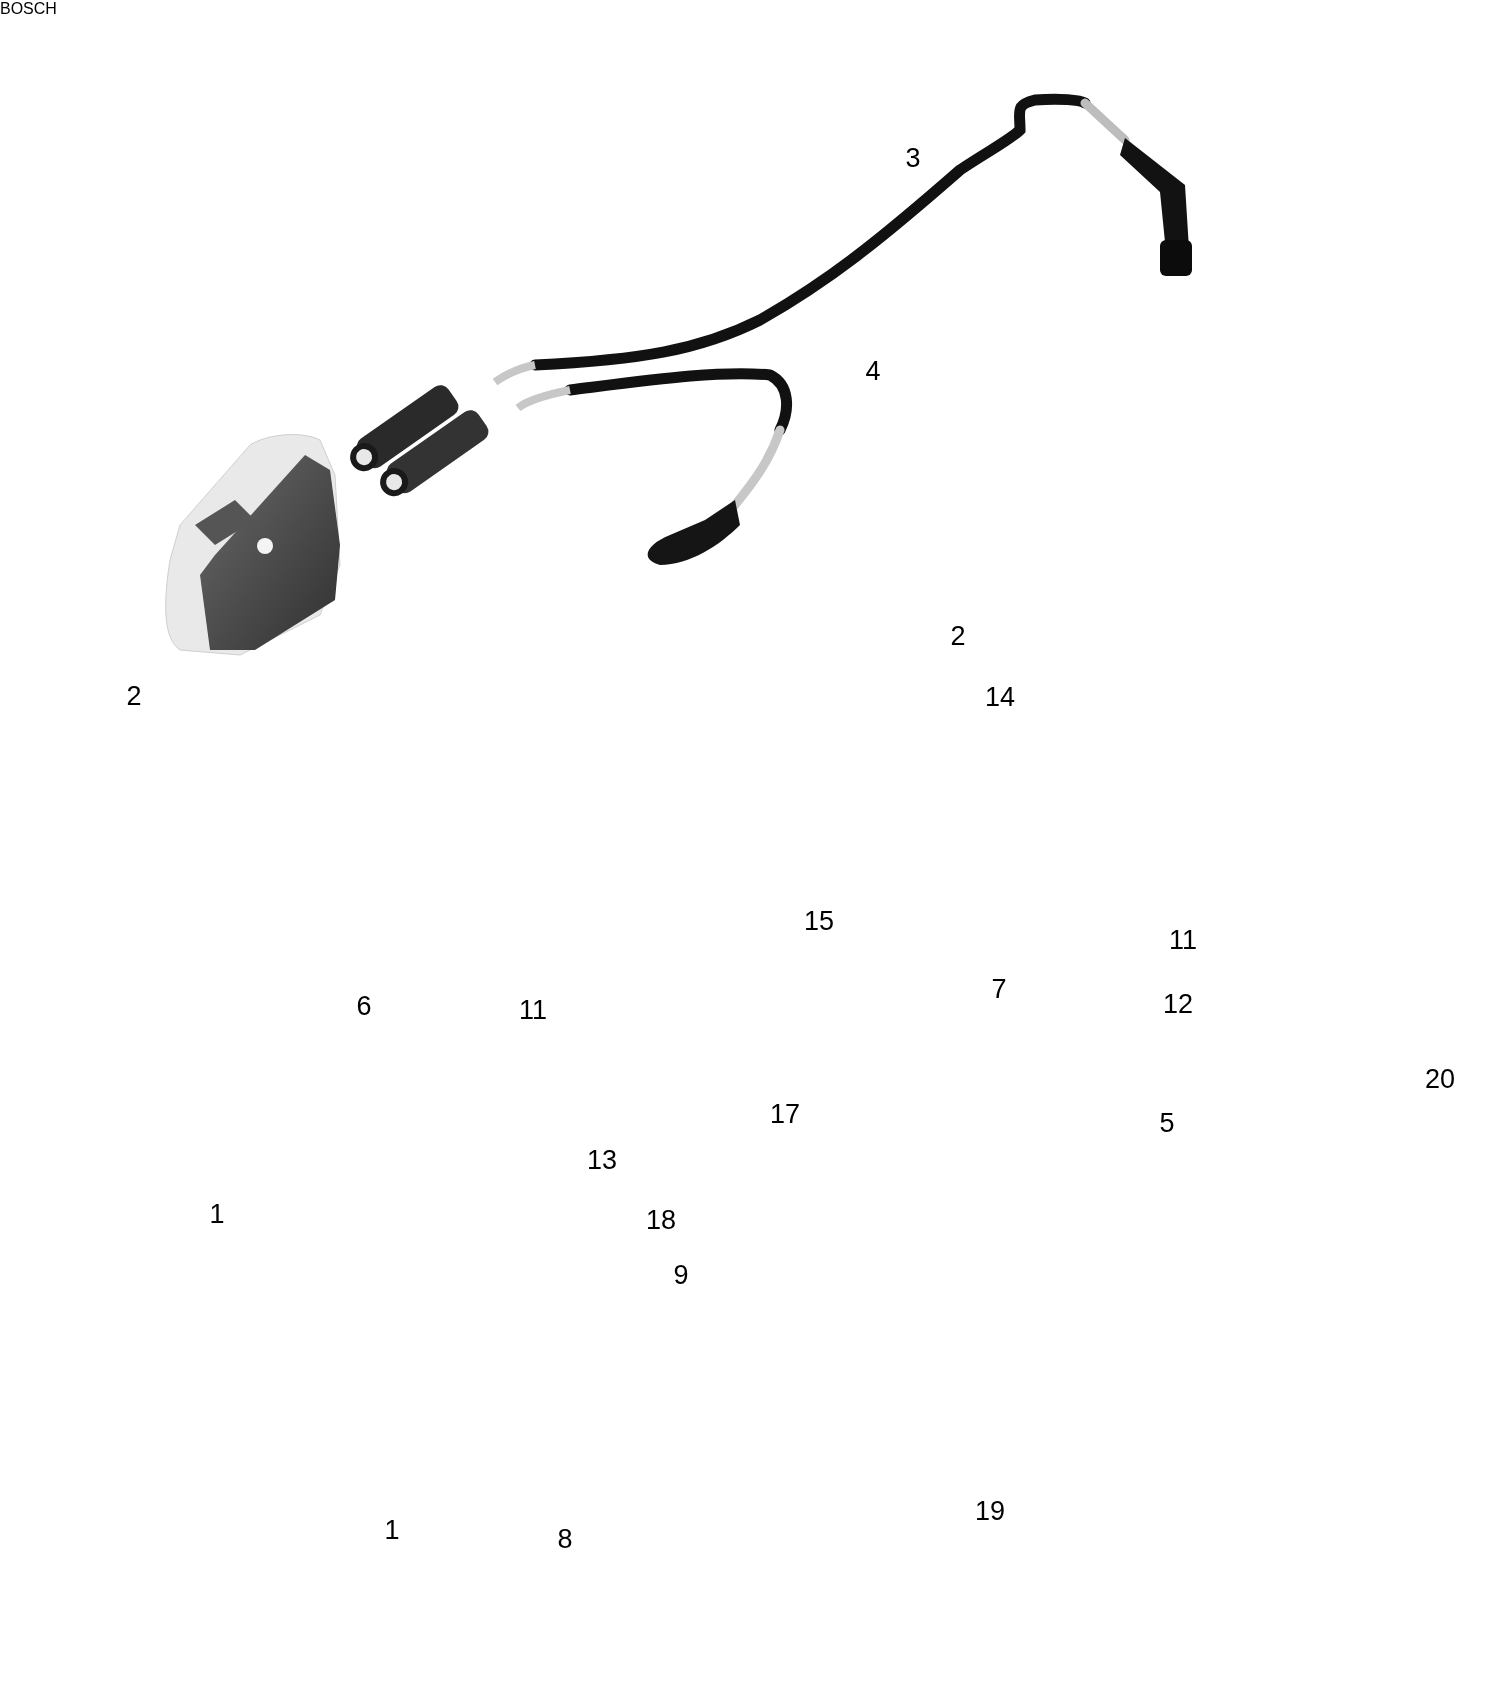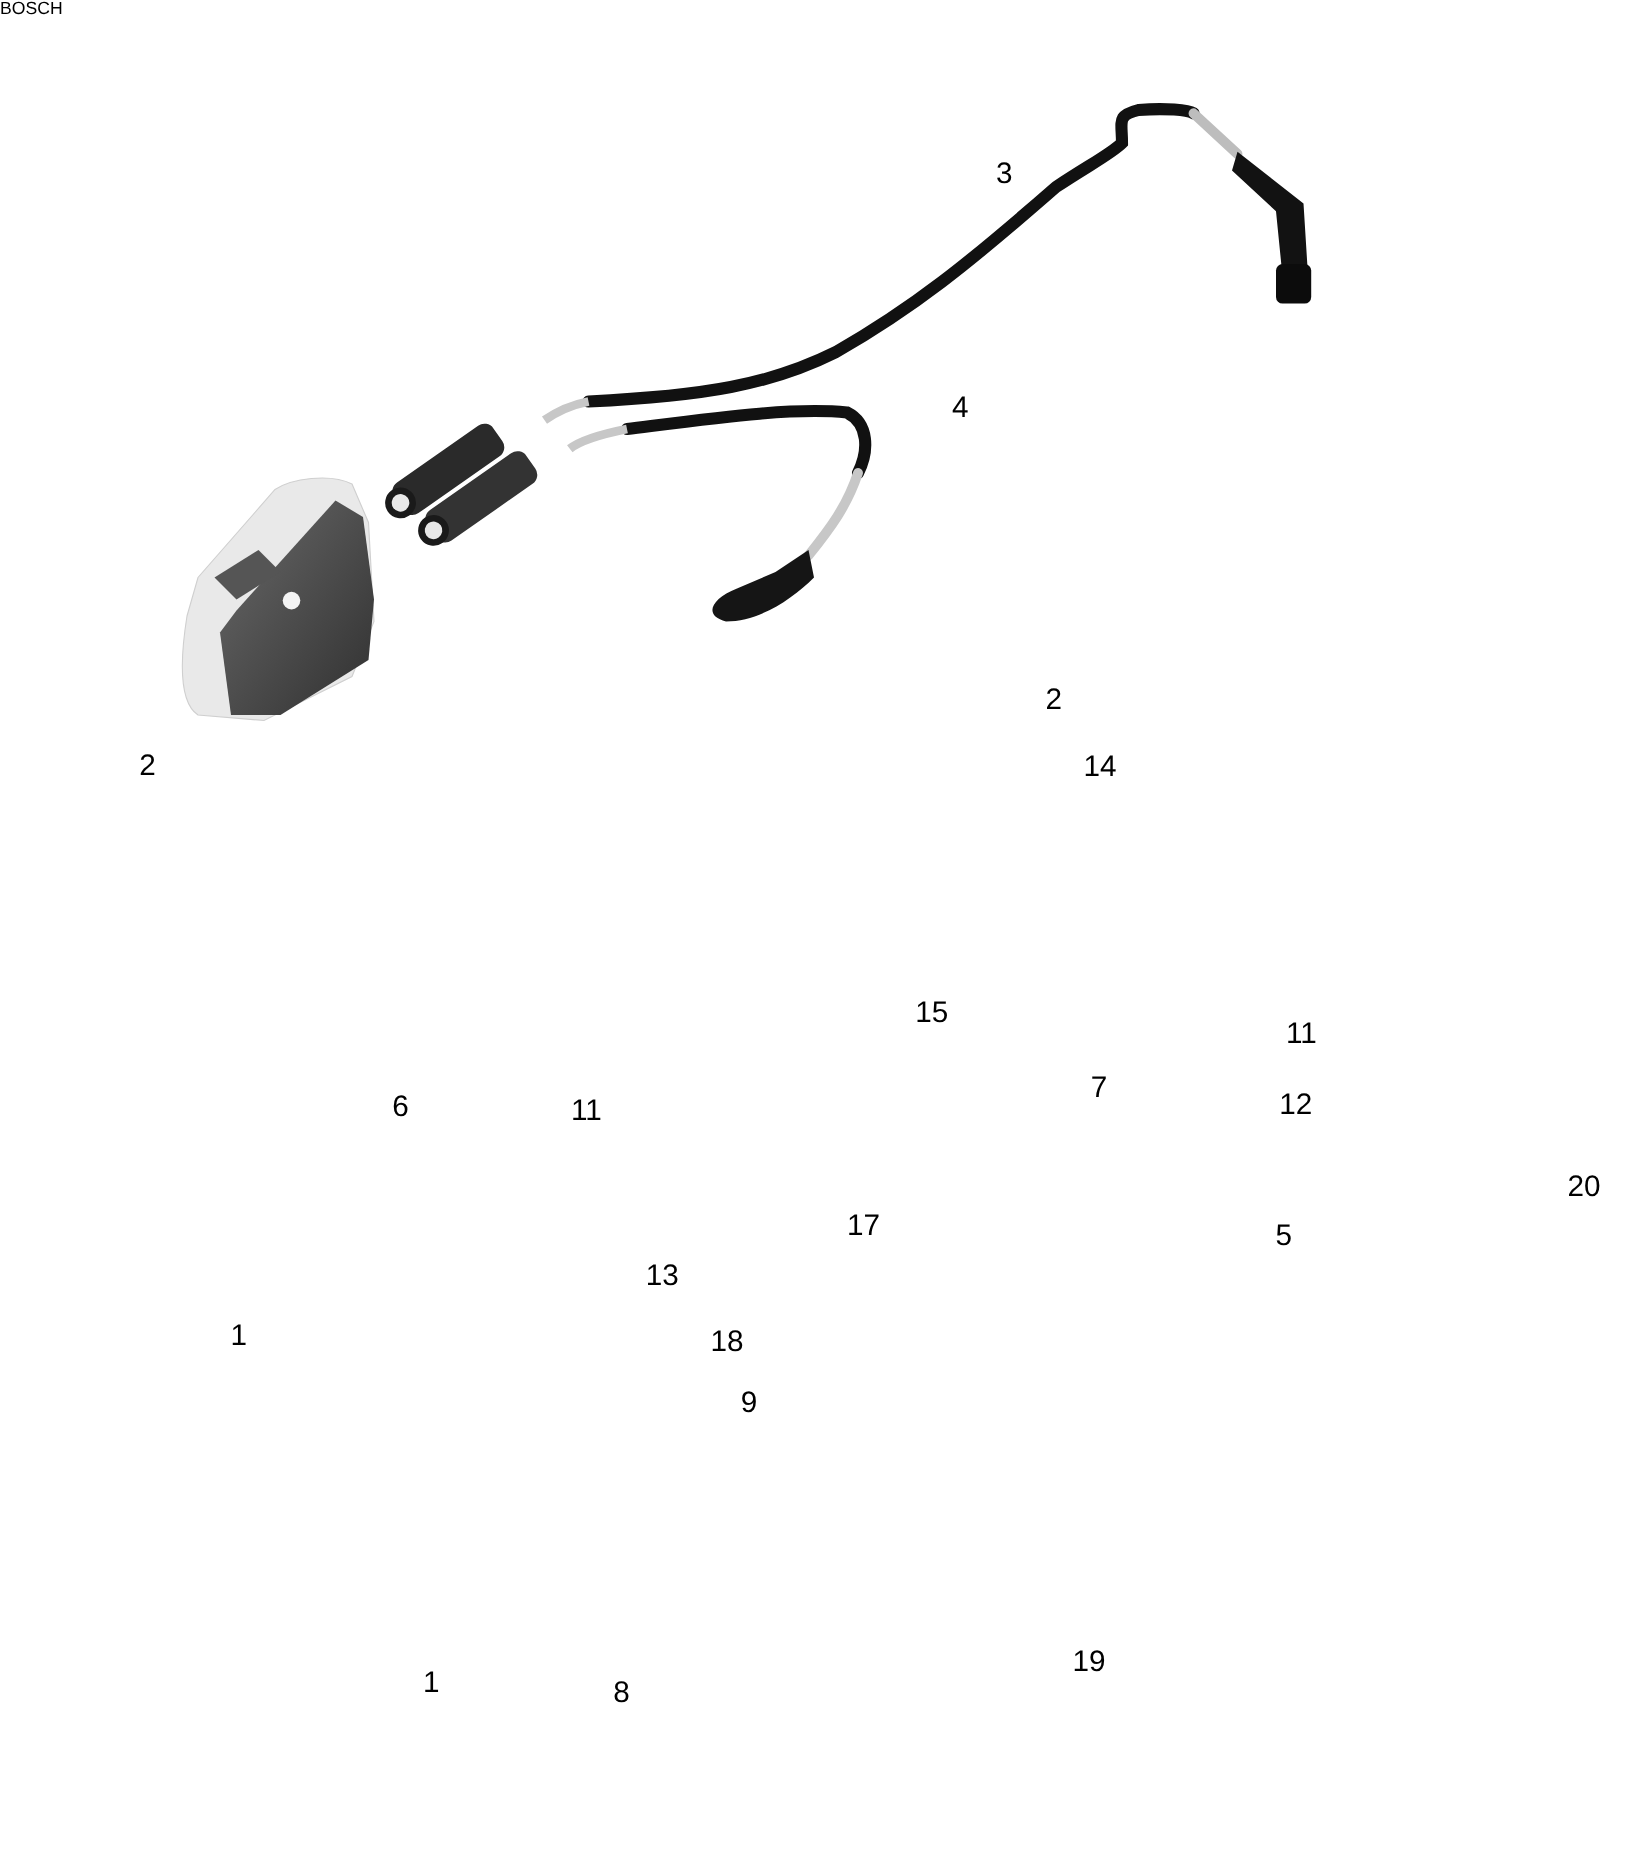--- a/index.html
+++ b/index.html
@@ -199,21 +199,21 @@
 <div class="callout-num" style="left:364px;top:1006px">6</div>
 <div class="callout-num" style="left:999px;top:989px">7</div>
 <div class="callout-num" style="left:565px;top:1539px">8</div>
 <div class="callout-num" style="left:681px;top:1275px">9</div>
 <div class="callout-num" style="left:1178px;top:1004px">12</div>
 <div class="callout-num" style="left:533px;top:1010px">11</div>
 <div class="callout-num" style="left:1183px;top:940px">11</div>
 <div class="callout-num" style="left:217px;top:1214px">1</div>
 <div class="callout-num" style="left:602px;top:1160px">13</div>
 <div class="callout-num" style="left:1000px;top:697px">14</div>
-<div class="callout-num" style="left:847px;top:921px">15</div>
+<div class="callout-num" style="left:819px;top:921px">15</div>
 <div class="callout-num" style="left:958px;top:636px">2</div>
 <div class="callout-num" style="left:785px;top:1114px">17</div>
 <div class="callout-num" style="left:661px;top:1220px">18</div>
 <div class="callout-num" style="left:990px;top:1511px">19</div>
 <div class="callout-num" style="left:1440px;top:1079px">20</div>
 
 
 
 
 </path></body></html>

